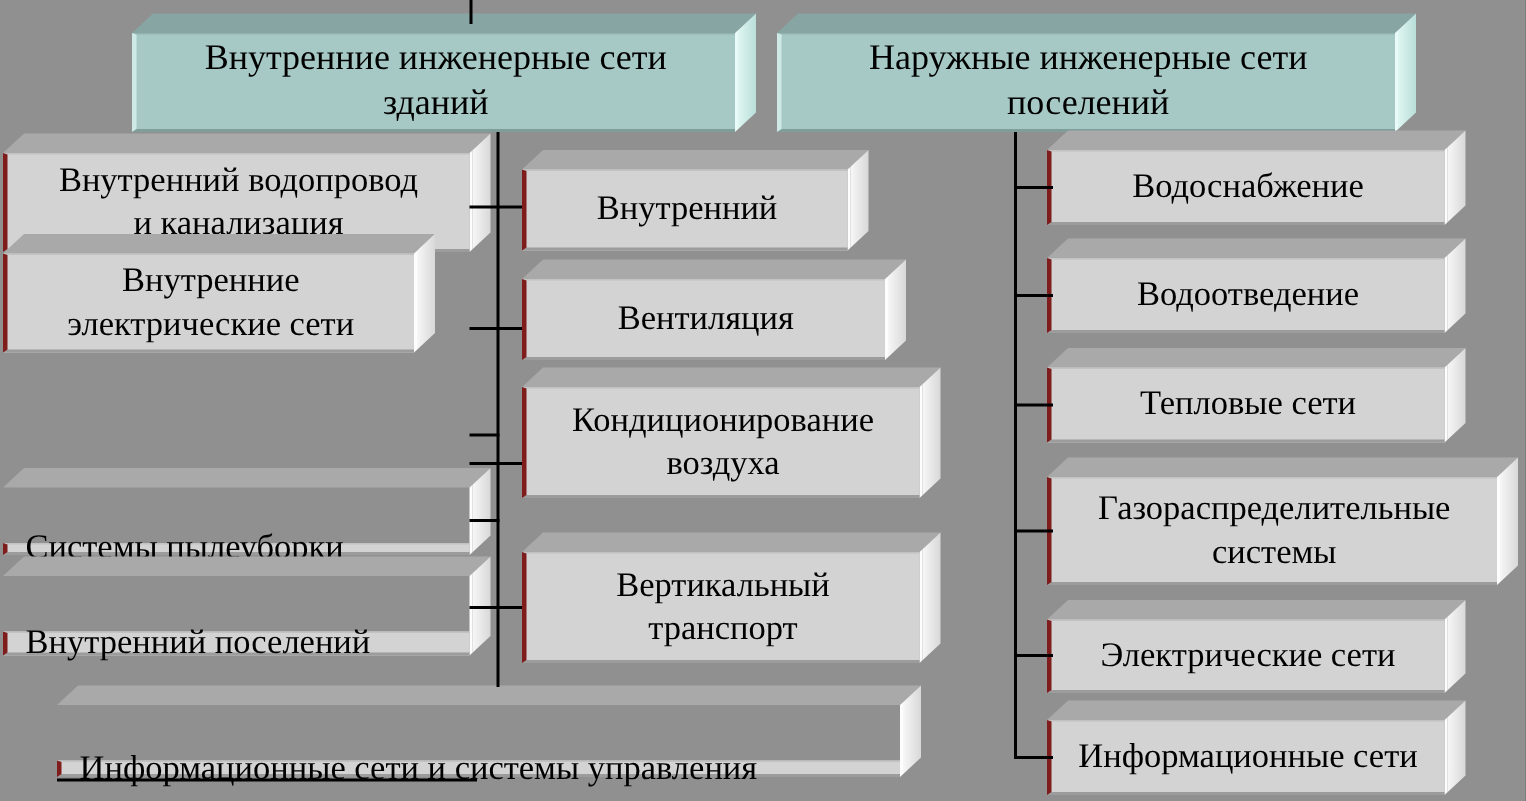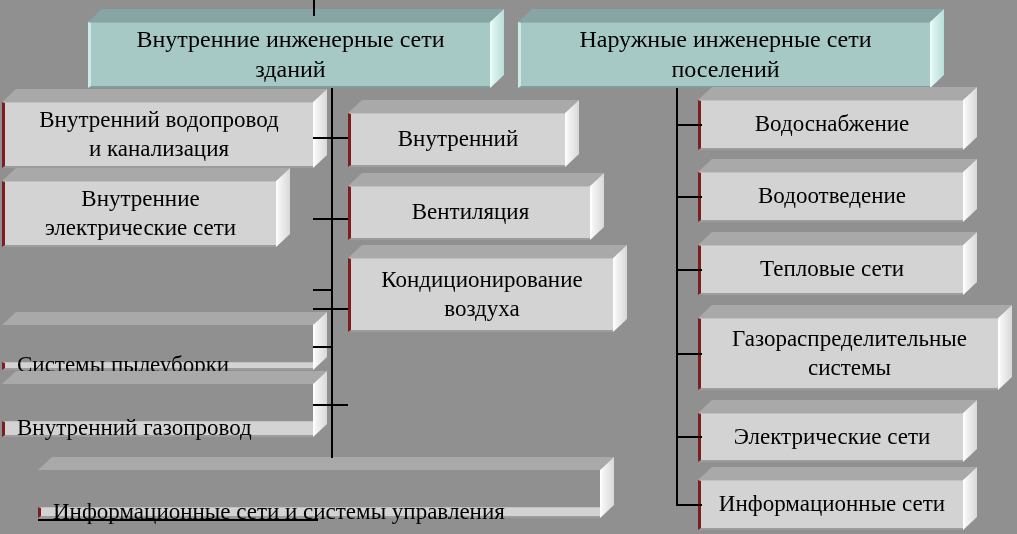--- a/index.html
+++ b/index.html
@@ -73,38 +73,38 @@
 поселений</div>
   </div>
 
   <div class="b3" style="left:2px; top:89px; width:325px; height:79px">
     <div class="topface"></div>
     <div class="sideface"></div>
     <div class="face">Внутренний водопровод
 и канализация</div>
   </div>
 
-  <div class="b3" style="left:2px; top:168px; width:288px; height:79px">
+  <div class="b3" style="left:2px; top:156px; width:288px; height:79px">
     <div class="topface"></div>
     <div class="sideface"></div>
     <div class="face">Внутренние
 электрические сети</div>
   </div>
 
 
   <div class="b3 al" style="left:2px; top:312px; width:325px; height:58px">
     <div class="topface"></div>
     <div class="sideface"></div>
     <div class="face">Системы пылеуборки</div>
   </div>
 
   <div class="b3 al" style="left:2px; top:371px; width:325px; height:66px">
     <div class="topface"></div>
     <div class="sideface"></div>
-    <div class="face">Внутренний газопровод</div>
+    <div class="face">Внутренний поселений</div>
   </div>
 
   <div class="b3" style="left:348px; top:100px; width:231px; height:67px">
     <div class="topface"></div>
     <div class="sideface"></div>
     <div class="face">Внутренний</div>
   </div>
 
   <div class="b3" style="left:348px; top:173px; width:256px; height:67px">
     <div class="topface"></div>
@@ -112,20 +112,26 @@
     <div class="face">Вентиляция</div>
   </div>
 
   <div class="b3" style="left:348px; top:245px; width:279px; height:87px">
     <div class="topface"></div>
     <div class="sideface"></div>
     <div class="face">Кондиционирование
 воздуха</div>
   </div>
 
+  <div class="b3" style="left:348px; top:355px; width:279px; height:87px">
+    <div class="topface"></div>
+    <div class="sideface"></div>
+    <div class="face">Вертикальный
+транспорт</div>
+  </div>
 
   <div class="b3 al" style="left:38px; top:457px; width:576px; height:61px">
     <div class="topface"></div>
     <div class="sideface"></div>
     <div class="face">Информационные сети и системы управления</div>
   </div>
 
   <div class="b3" style="left:698px; top:87px; width:279px; height:63px">
     <div class="topface"></div>
     <div class="sideface"></div>

